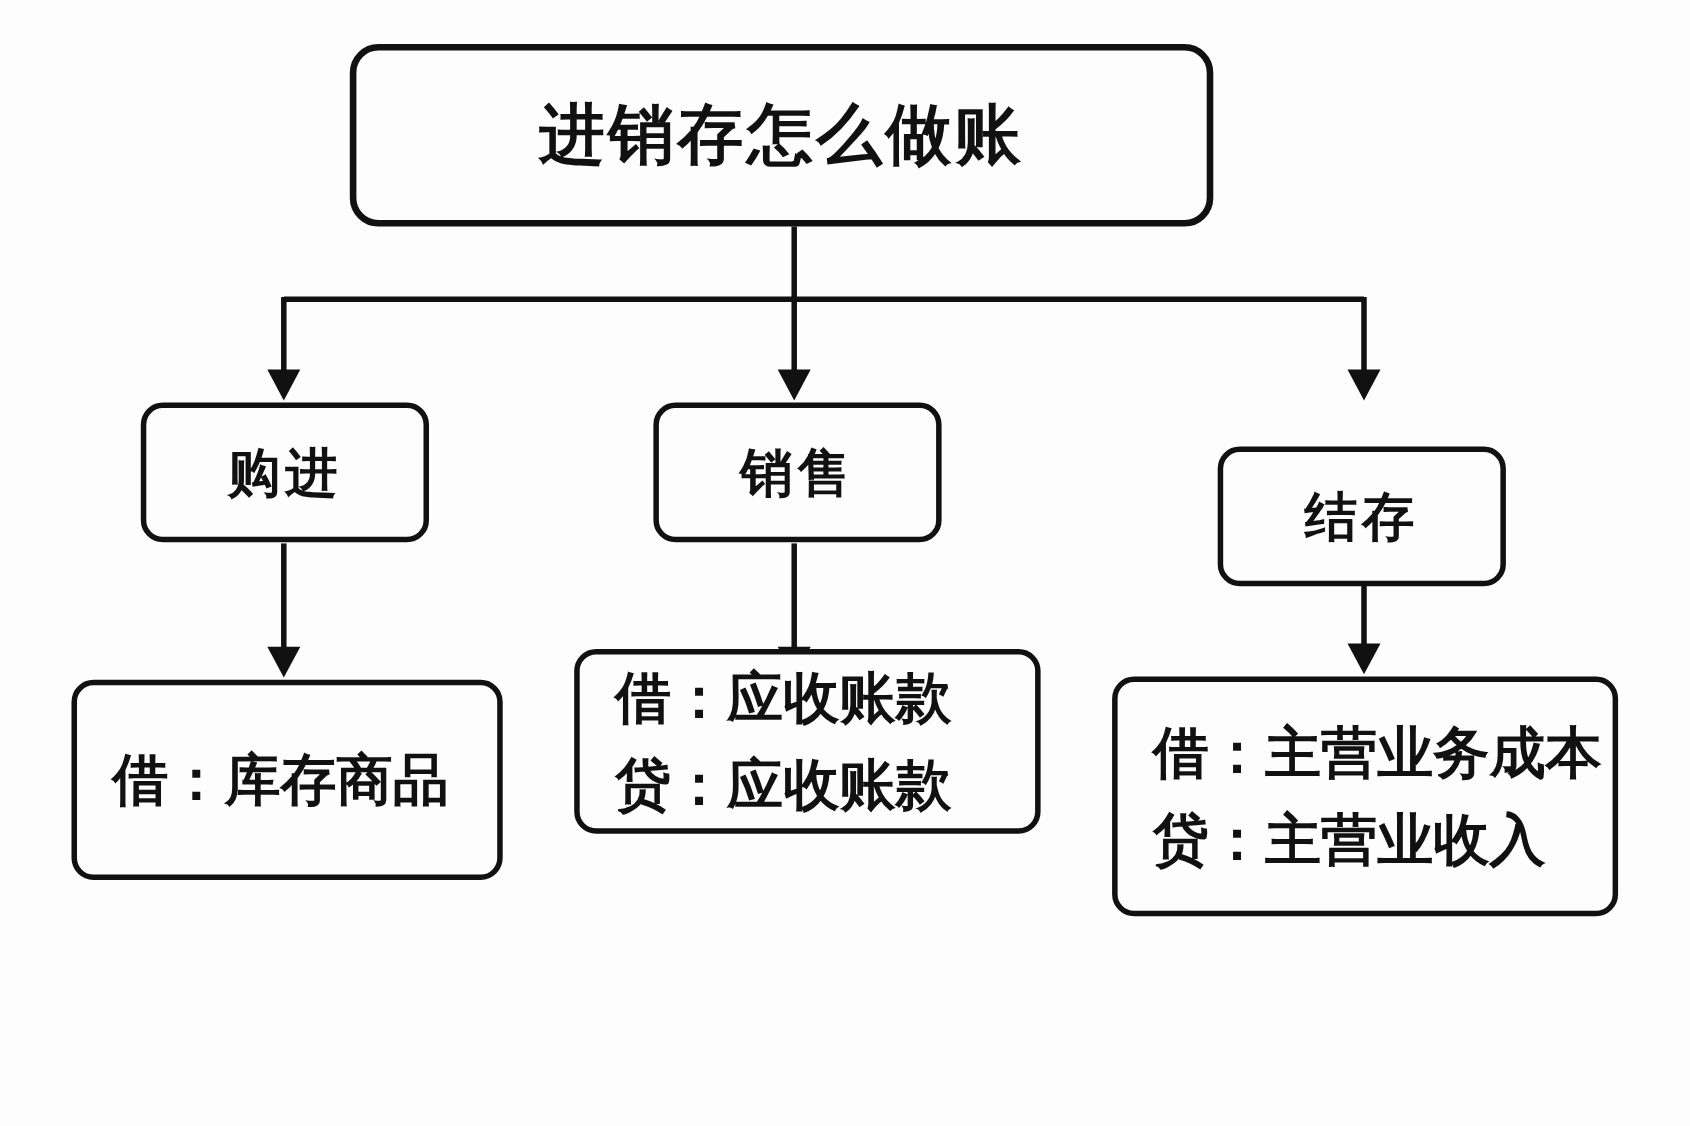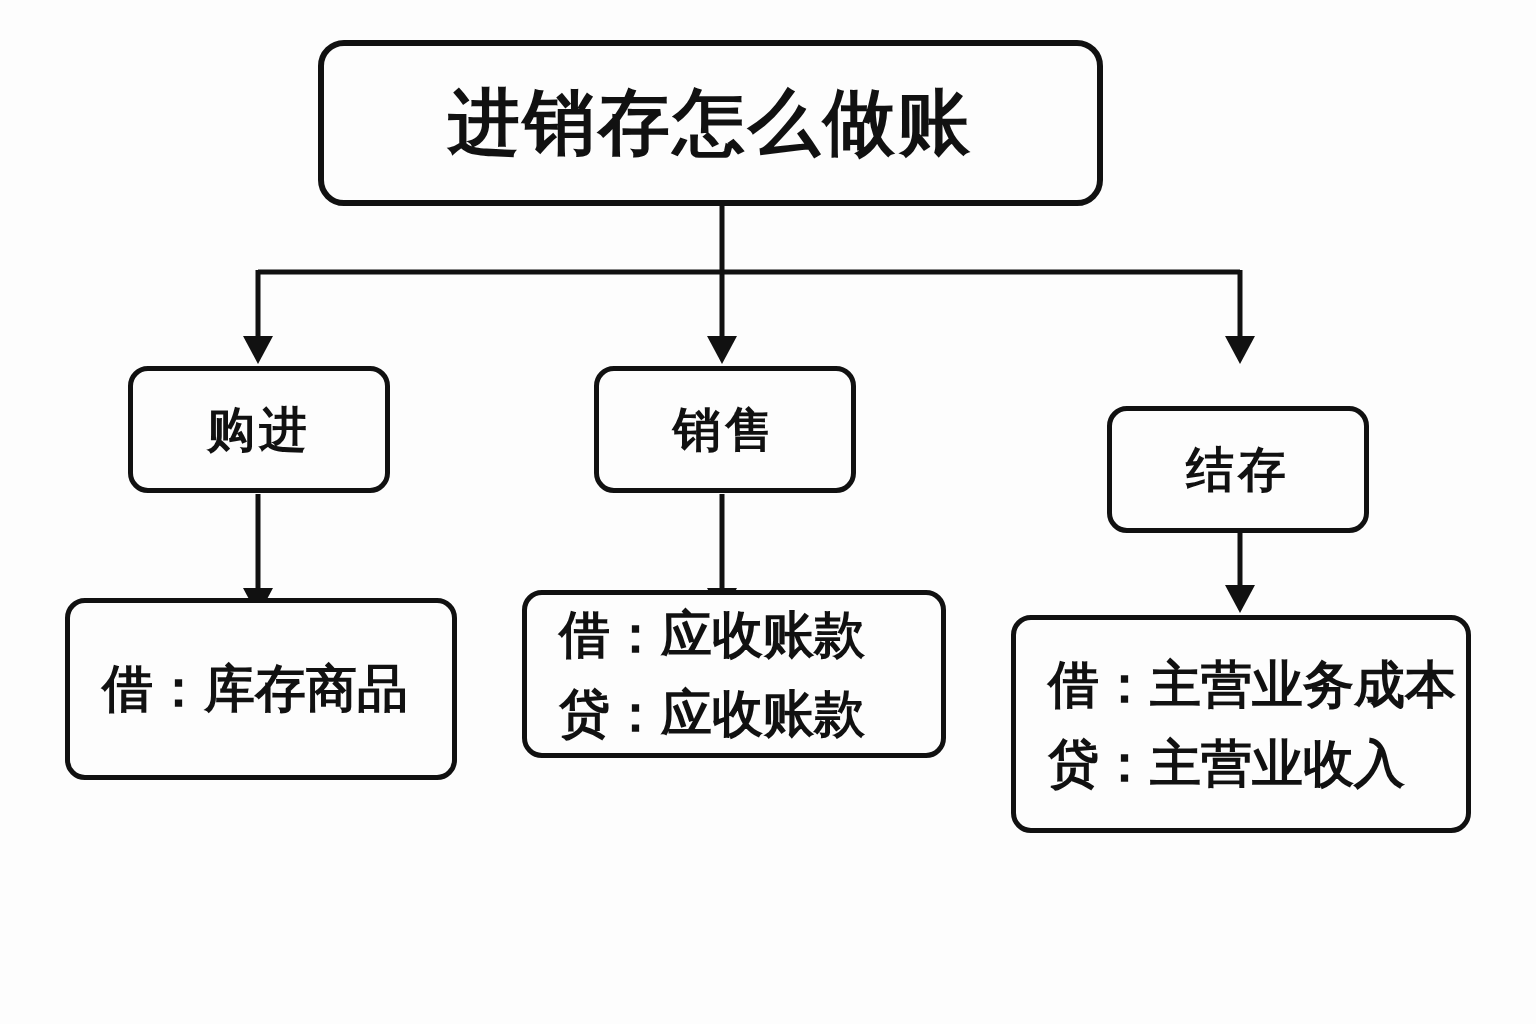--- a/index.html
+++ b/index.html
@@ -47,21 +47,21 @@
     font-weight: 700;
     color: var(--text, #111111);
   }
   .node-title-box {
     left: 318px;
     top: 40px;
     width: 785px;
     height: 166px;
     border-width: 6px;
     border-radius: 26px;
-    font-size: 72px;
+    font-size: 60px;
     letter-spacing: 3px;
   }
   .node-mid {
     top: 366px;
     width: 262px;
     height: 127px;
     font-size: 48px;
     letter-spacing: 4px;
   }
   .node-purchase { left: 128px; }
@@ -71,21 +71,21 @@
     flex-direction: column;
     align-items: flex-start;
     justify-content: center;
     font-size: 51px;
     line-height: 1.55;
     padding-left: 32px;
     padding-right: 8px;
   }
   .node-entry-purchase {
     left: 65px;
-    top: 598px;
+    top: 618px;
     width: 392px;
     height: 182px;
   }
   .node-entry-sales {
     left: 522px;
     top: 590px;
     width: 424px;
     height: 168px;
   }
   .node-entry-balance {

